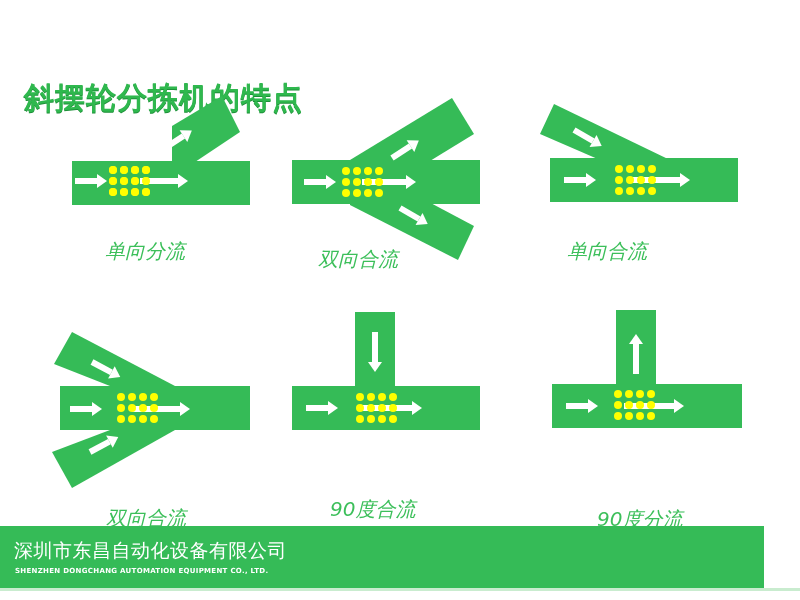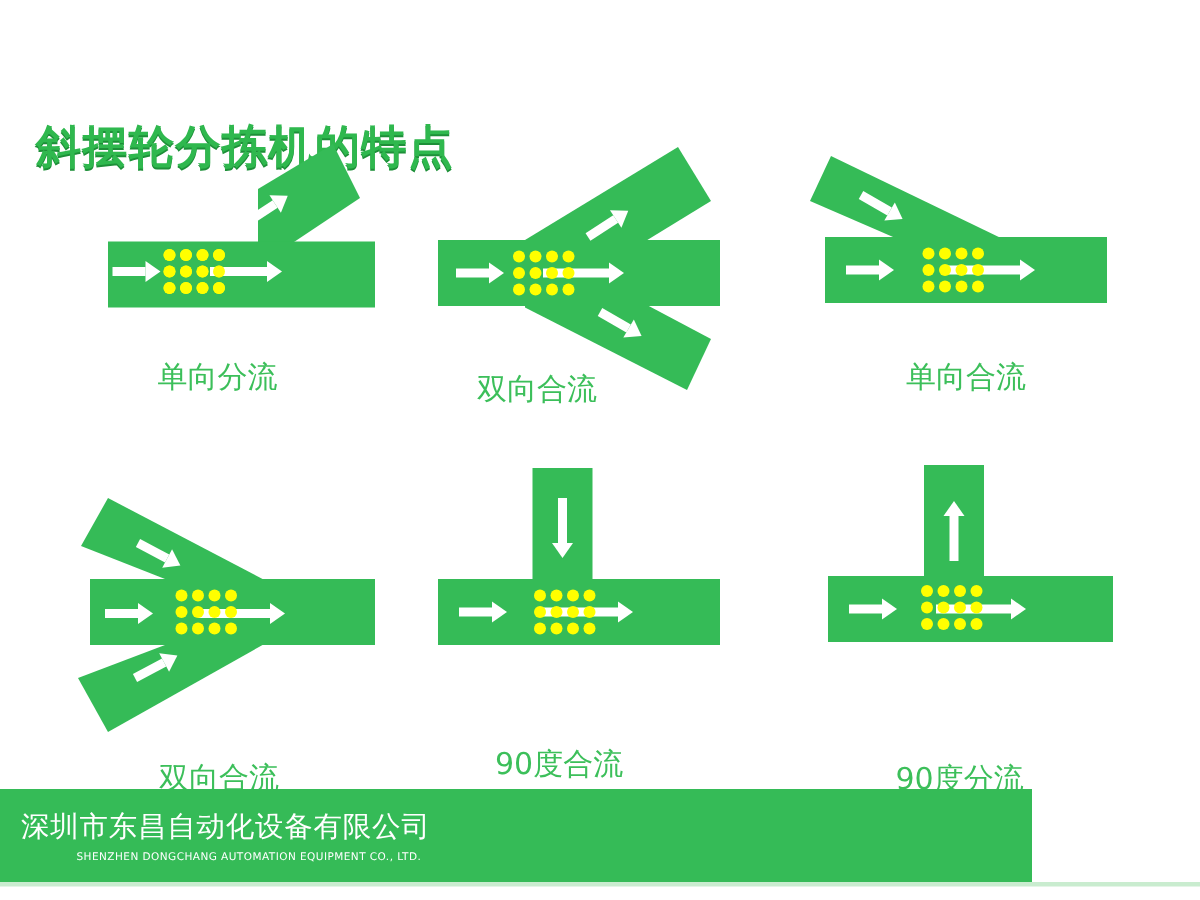--- a/index.html
+++ b/index.html
@@ -1,23 +1,23 @@
 <!DOCTYPE html>
 <html><head>
 <meta charset="utf-8">
 <style>
   html,body{margin:0;padding:0;}
   body{width:800px;height:600px;position:relative;background:#ffffff;overflow:hidden;font-family:"DejaVu Sans","Liberation Sans",sans-serif;}
   .title{position:absolute;left:24px;top:34px;font-size:30px;font-weight:bold;color:#2fb84e;letter-spacing:1px;text-shadow:0 1px 0 #1d8f38;margin-top:44px;}
   .diagram{position:absolute;}
-  .caption{position:absolute;font-size:20px;color:#3cbf5a;white-space:nowrap;}
-  .footer{position:absolute;left:0;top:526px;width:688px;height:62px;background:#35bb57;}
+  .caption{position:absolute;font-size:20px;color:#3cbf5a;white-space:nowrap;font-style:italic;}
+  .footer{position:absolute;left:0;top:526px;width:764px;height:62px;background:#35bb57;}
   .footer-line{position:absolute;left:0;top:588px;width:800px;height:3px;background:#c9eccf;}
   .company-cn{position:absolute;left:14px;top:12px;font-size:19px;color:#ffffff;letter-spacing:0.5px;}
-  .company-en{position:absolute;left:15px;top:41px;font-size:7px;font-weight:normal;color:#ffffff;letter-spacing:0.3px;margin-left:36px;}
+  .company-en{position:absolute;left:15px;top:41px;font-size:7px;font-weight:bold;color:#ffffff;letter-spacing:0.3px;}
 </style>
 </head>
 <body>
 
 <div class="title">斜摆轮分拣机的特点</div>
 
 <svg width="0" height="0" style="position:absolute">
   <defs>
     <g id="arrow">
       <rect x="0" y="-3" width="22" height="6" fill="#fff"></rect>
@@ -88,21 +88,21 @@
     </g>
   <g transform="translate(34,90)">
       <use href="#arrow"></use>
     </g>
   <g transform="translate(100,90)">
       <rect x="0" y="-3" width="50" height="6" fill="#fff"></rect>
       <polygon points="50,-7 60,0 50,7" fill="#fff"></polygon>
     </g>
   <use href="#rollers" x="89" y="79"></use>
 </svg>
-<div class="caption" style="left:604px;top:238px">单向合流</div>
+<div class="caption" style="left:567px;top:238px">单向合流</div>
 
 <svg class="diagram" style="left:40px;top:300px" width="220" height="190" viewBox="0 0 220 190">
   <polygon points="32,32 135,86 70,86 14,64" fill="#35bb57"></polygon>
   <polygon points="70,130 135,130 32,188 12,152" fill="#35bb57"></polygon>
   <rect x="20" y="86" width="190" height="44" fill="#35bb57"></rect>
   <g transform="translate(52,62) rotate(28)">
       <use href="#arrow"></use>
     </g>
   <g transform="translate(50,152) rotate(-28)">
       <use href="#arrow"></use>

